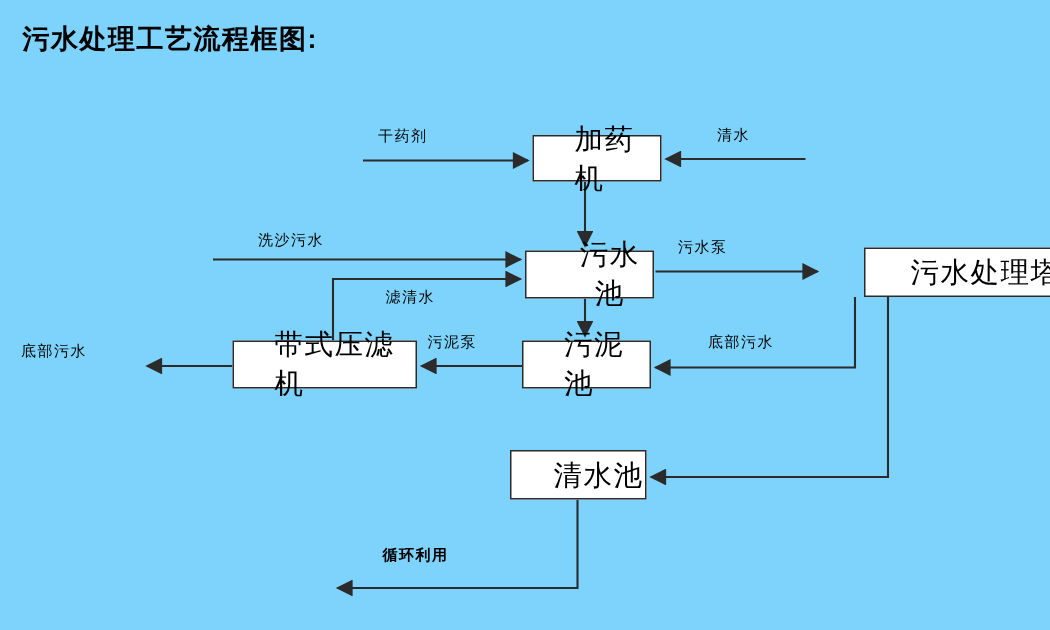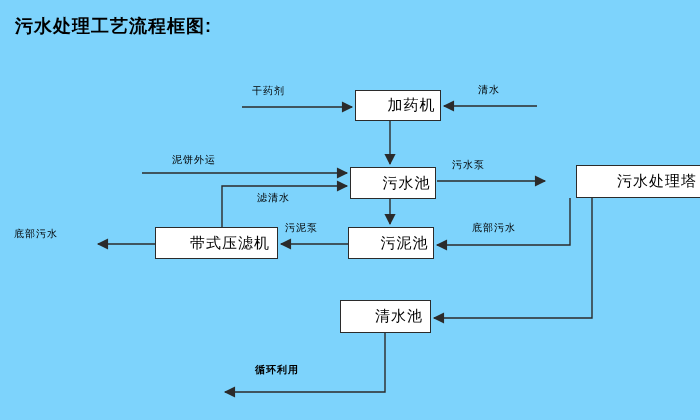--- a/index.html
+++ b/index.html
@@ -15,33 +15,33 @@
     position:absolute;left:15px;top:14px;
     font-size:18px;font-weight:bold;letter-spacing:1px;
   }
   #connectors{position:absolute;left:0;top:0;width:700px;height:420px;}
   .box{
     position:absolute;
     box-sizing:border-box;
     border:1.5px solid #2b2b2b;
     background:#ffffff;
     display:flex;align-items:center;justify-content:center;
-    font-size:15px;letter-spacing:1px;
+    font-size:19px;letter-spacing:1px;
     z-index:2;
     padding-left:27px;
   }
   .lbl{
     position:absolute;
     font-size:10px;letter-spacing:1px;
     white-space:nowrap;
     z-index:2;
   }
   
   #box-dosing       {left:355px;top:90px; width:86px; height:31px;}
-  #box-sewage-pool  {left:350px;top:167px;width:86px; height:32px;}
+  #box-sewage-pool  {left:350px;top:167px;width:86px; height:32px;text-align:center;}
   #box-tower        {left:576px;top:165px;width:135px;height:33px;}
   #box-sludge-pool  {left:348px;top:227px;width:86px; height:32px;}
   #box-belt-press   {left:155px;top:227px;width:123px;height:32px;}
   #box-clean-pool   {left:340px;top:300px;width:91px; height:33px;text-align:center;}
   
   #lbl-dry-agent    {left:252px;top:84px;}
   #lbl-clean-water  {left:478px;top:83px;}
   #lbl-sand-sewage  {left:172px;top:153px;}
   #lbl-sewage-pump  {left:452px;top:158px;}
   #lbl-filtered     {left:257px;top:191px;}
@@ -81,21 +81,21 @@
 
   <div class="box" id="box-dosing">加药机</div>
   <div class="box" id="box-sewage-pool">污水池</div>
   <div class="box" id="box-tower">污水处理塔</div>
   <div class="box" id="box-sludge-pool">污泥池</div>
   <div class="box" id="box-belt-press">带式压滤机</div>
   <div class="box" id="box-clean-pool">清水池</div>
 
   <div class="lbl" id="lbl-dry-agent">干药剂</div>
   <div class="lbl" id="lbl-clean-water">清水</div>
-  <div class="lbl" id="lbl-sand-sewage">泥饼外运</div>
+  <div class="lbl" id="lbl-sand-sewage">洗沙污水</div>
   <div class="lbl" id="lbl-sewage-pump">污水泵</div>
   <div class="lbl" id="lbl-filtered">滤清水</div>
   <div class="lbl" id="lbl-sludge-pump">污泥泵</div>
   <div class="lbl" id="lbl-bottom-sewage">底部污水</div>
   <div class="lbl" id="lbl-mud-cake">底部污水</div>
   <div class="lbl" id="lbl-recycle">循环利用</div>
 
 </div>
 
 </body></html>

